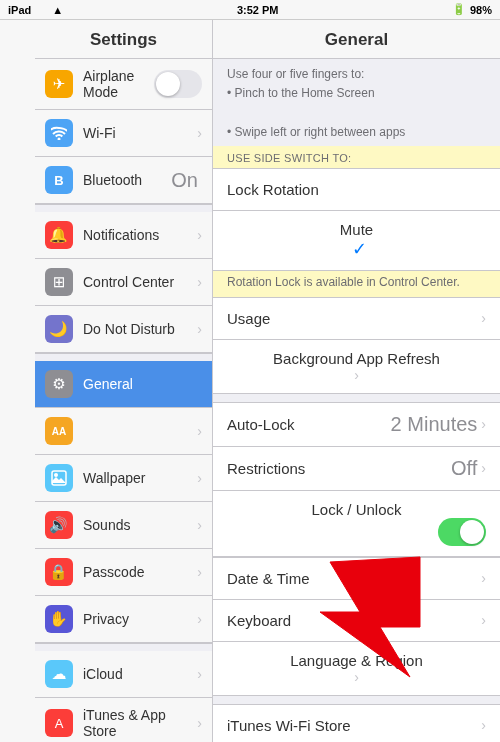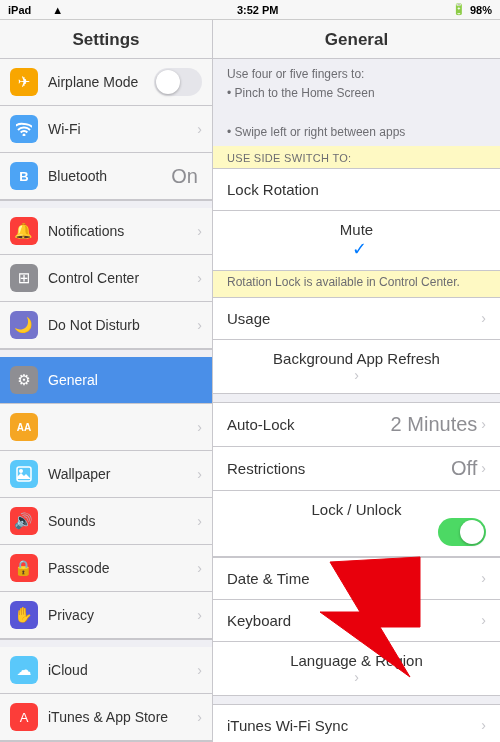--- a/index.html
+++ b/index.html
@@ -35,20 +35,21 @@
       width: 500px;
     }
 
     
     .sidebar {
       width: 213px;
       background: #f7f7f7;
       border-right: 1px solid #c8c7cc;
       overflow-y: auto;
       flex-shrink: 0;
+      padding-left: 35px;
     }
     .sidebar-header {
       font-size: 17px;
       font-weight: 600;
       color: #333;
       padding: 10px 15px 8px 15px;
       background: #f7f7f7;
       border-bottom: 1px solid #c8c7cc;
       text-align: center;
     }
@@ -399,21 +400,21 @@
       <div class="table-row">
         <span class="row-label">Language &amp; Region</span>
         <span class="row-chevron">›</span>
       </div>
     </div>
 
     <div style="height:8px;background:#efeff4;"></div>
 
     <div class="table-group">
       <div class="table-row">
-        <span class="row-label">iTunes Wi-Fi Sync</span>
+        <span class="row-label">iTunes Wi-Fi Store</span>
         <span class="row-chevron">›</span>
       </div>
       <div class="table-row">
         <span class="row-label">VPN</span>
         <span class="row-value">Not Connected</span>
         <span class="row-chevron">›</span>
       </div>
 
     </div>
 

